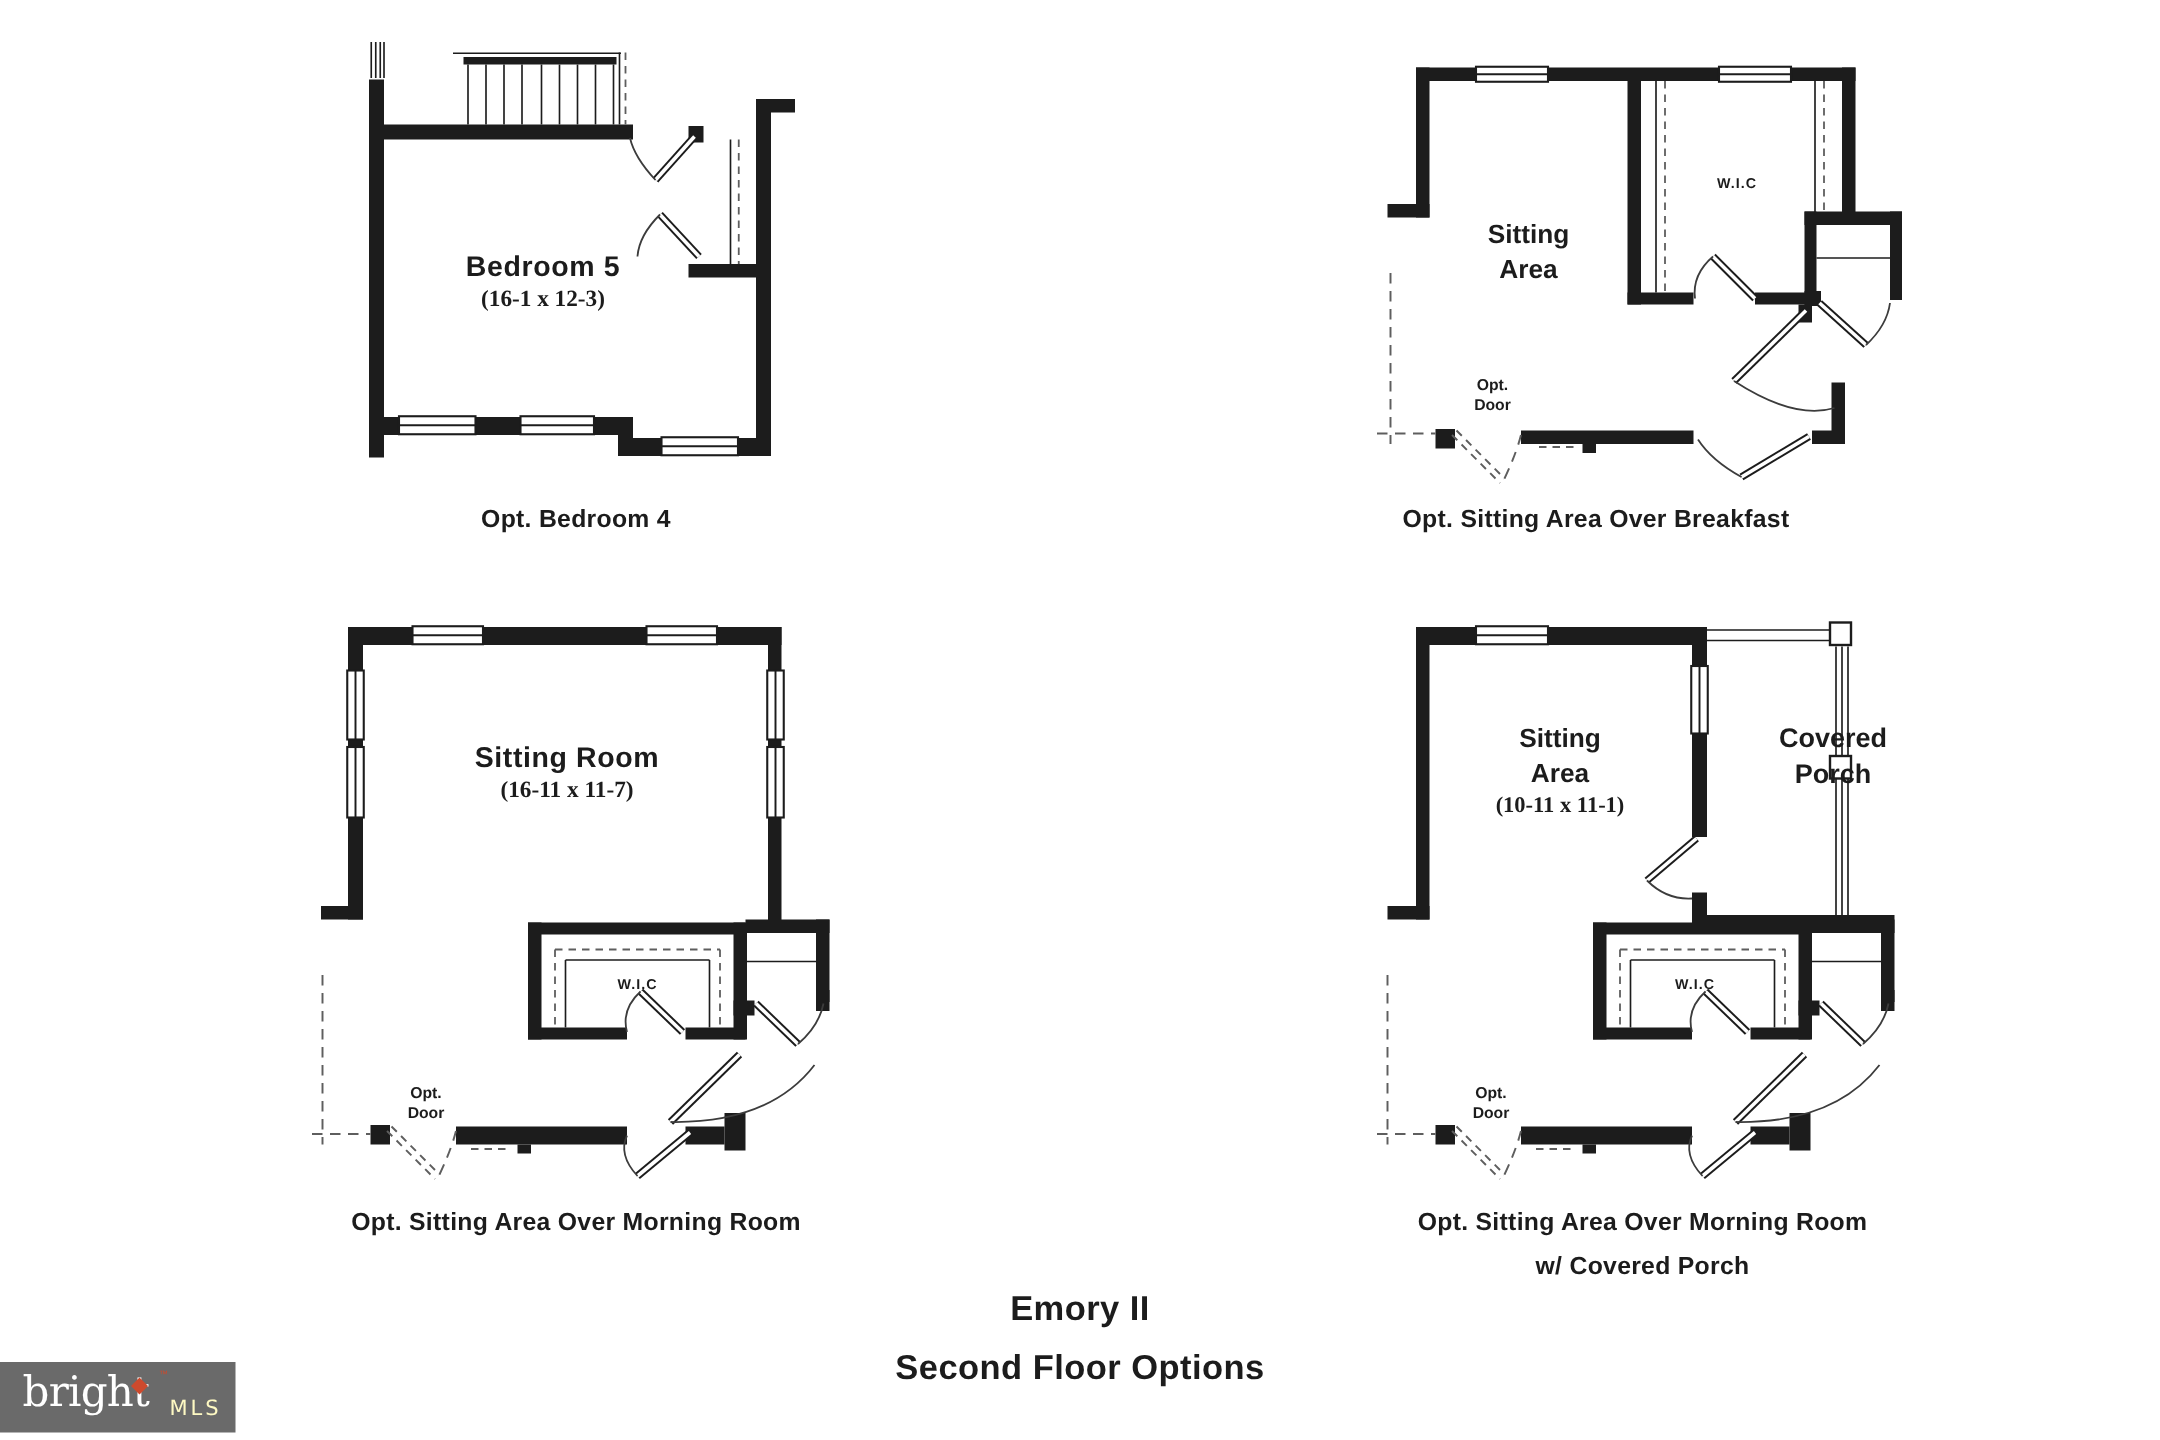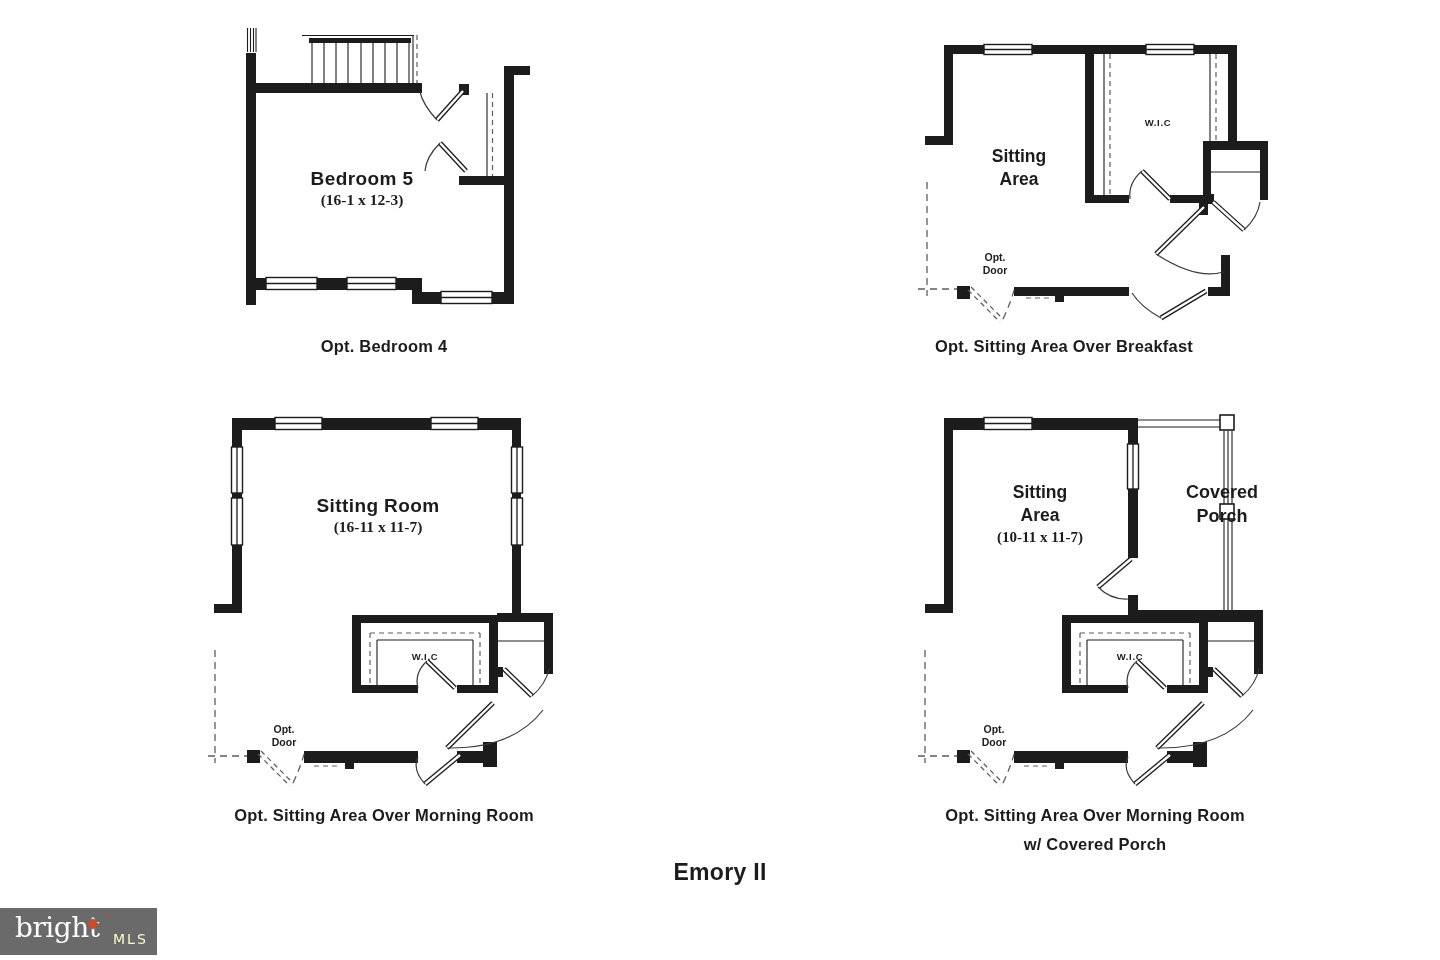--- a/index.html
+++ b/index.html
@@ -363,38 +363,39 @@
 <div class="lbl wic" style="left:425px;top:651px;">W.I.C</div>
 <div class="lbl optdoor" style="left:284px;top:723px;">
   <div>Opt.</div>
   <div>Door</div>
 </div>
 
 <div class="lbl room-md" style="left:1040px;top:481px;">
   <div>Sitting</div>
   <div>Area</div>
 </div>
-<div class="lbl dims" style="left:1040px;top:529px;font-size:15px;">(10-11 x 11-7)</div>
+<div class="lbl dims" style="left:1040px;top:529px;font-size:15px;">(10-11 x 11-1)</div>
 <div class="lbl porch" style="left:1179px;top:480px;margin-left:43px;">
   <div>Covered</div>
   <div>Porch</div>
 </div>
 <div class="lbl wic" style="left:1130px;top:651px;">W.I.C</div>
 <div class="lbl optdoor" style="left:994px;top:723px;">
   <div>Opt.</div>
   <div>Door</div>
 </div>
 
 <div class="lbl caption" style="left:384px;top:337px;">Opt. Bedroom 4</div>
 <div class="lbl caption" style="left:1064px;top:337px;">Opt. Sitting Area Over Breakfast</div>
 <div class="lbl caption" style="left:384px;top:806px;">Opt. Sitting Area Over Morning Room</div>
 <div class="lbl caption" style="left:1095px;top:806px;">Opt. Sitting Area Over Morning Room</div>
 <div class="lbl caption" style="left:1095px;top:835px;">w/ Covered Porch</div>
 
 <div class="lbl title" style="left:720px;top:859px;">Emory II</div>
+<div class="lbl title" style="left:720px;top:898px;">Second Floor Options</div>
 
 <div class="logo">
   <span class="logo-brand">bright</span>
   <span class="logo-star"></span>
   <span class="logo-tm">™</span>
   <span class="logo-suffix">MLS</span>
 </div>
 
 </div>
 

